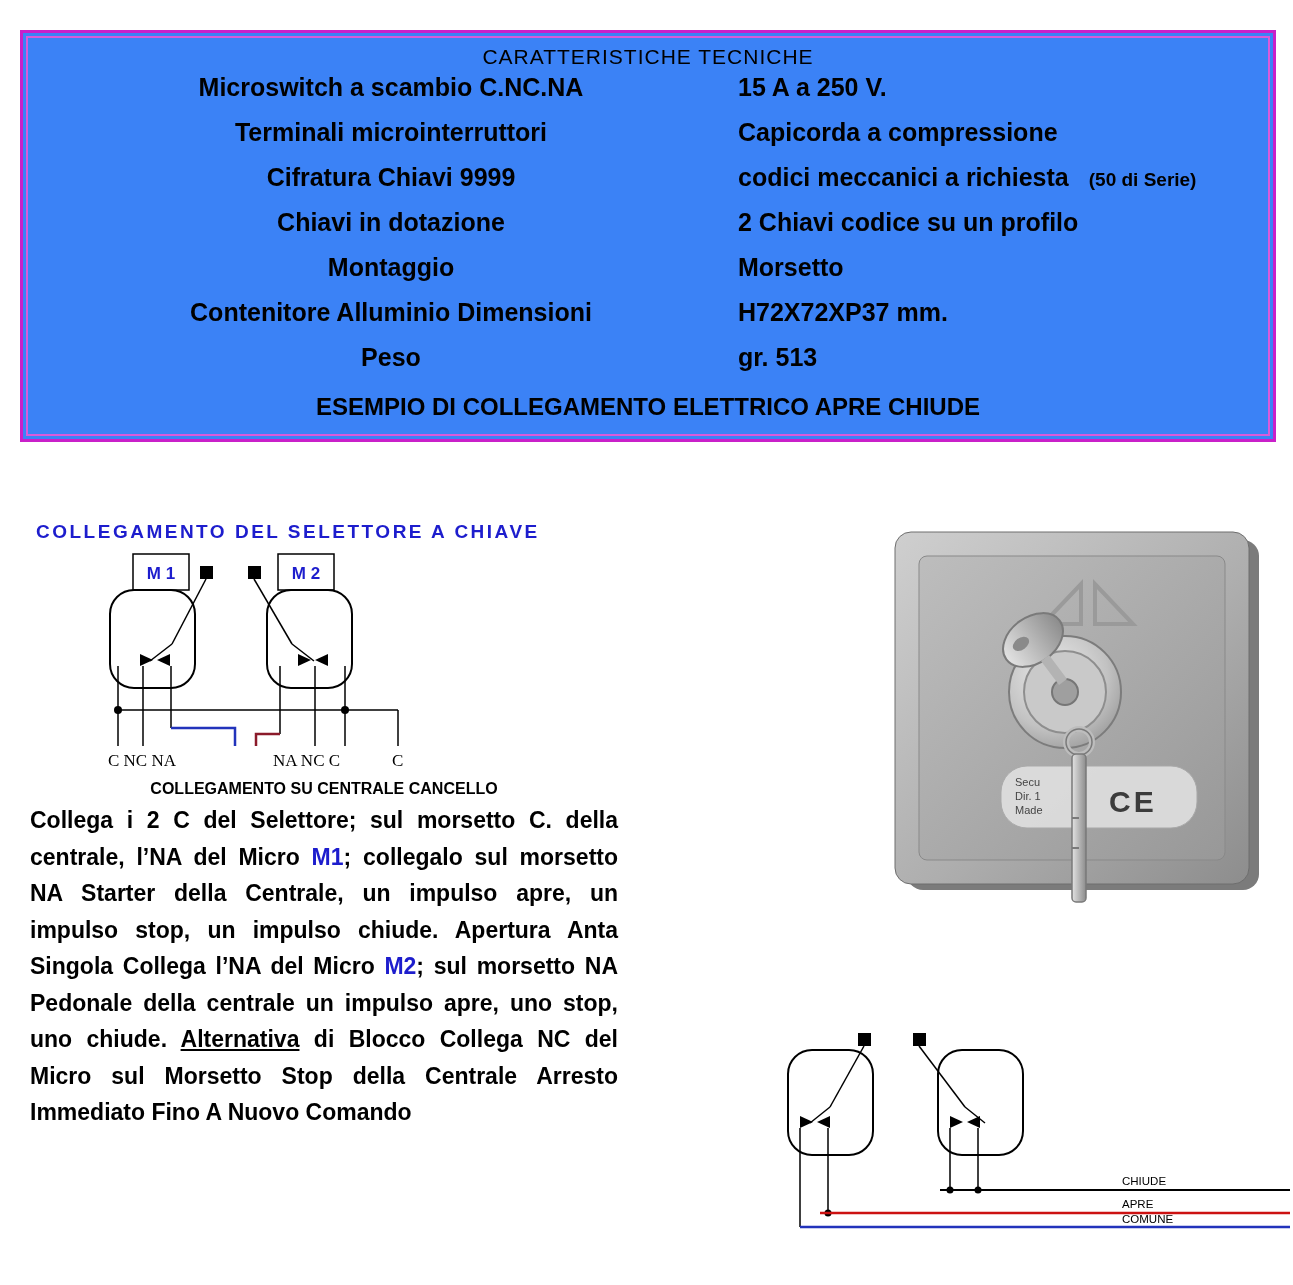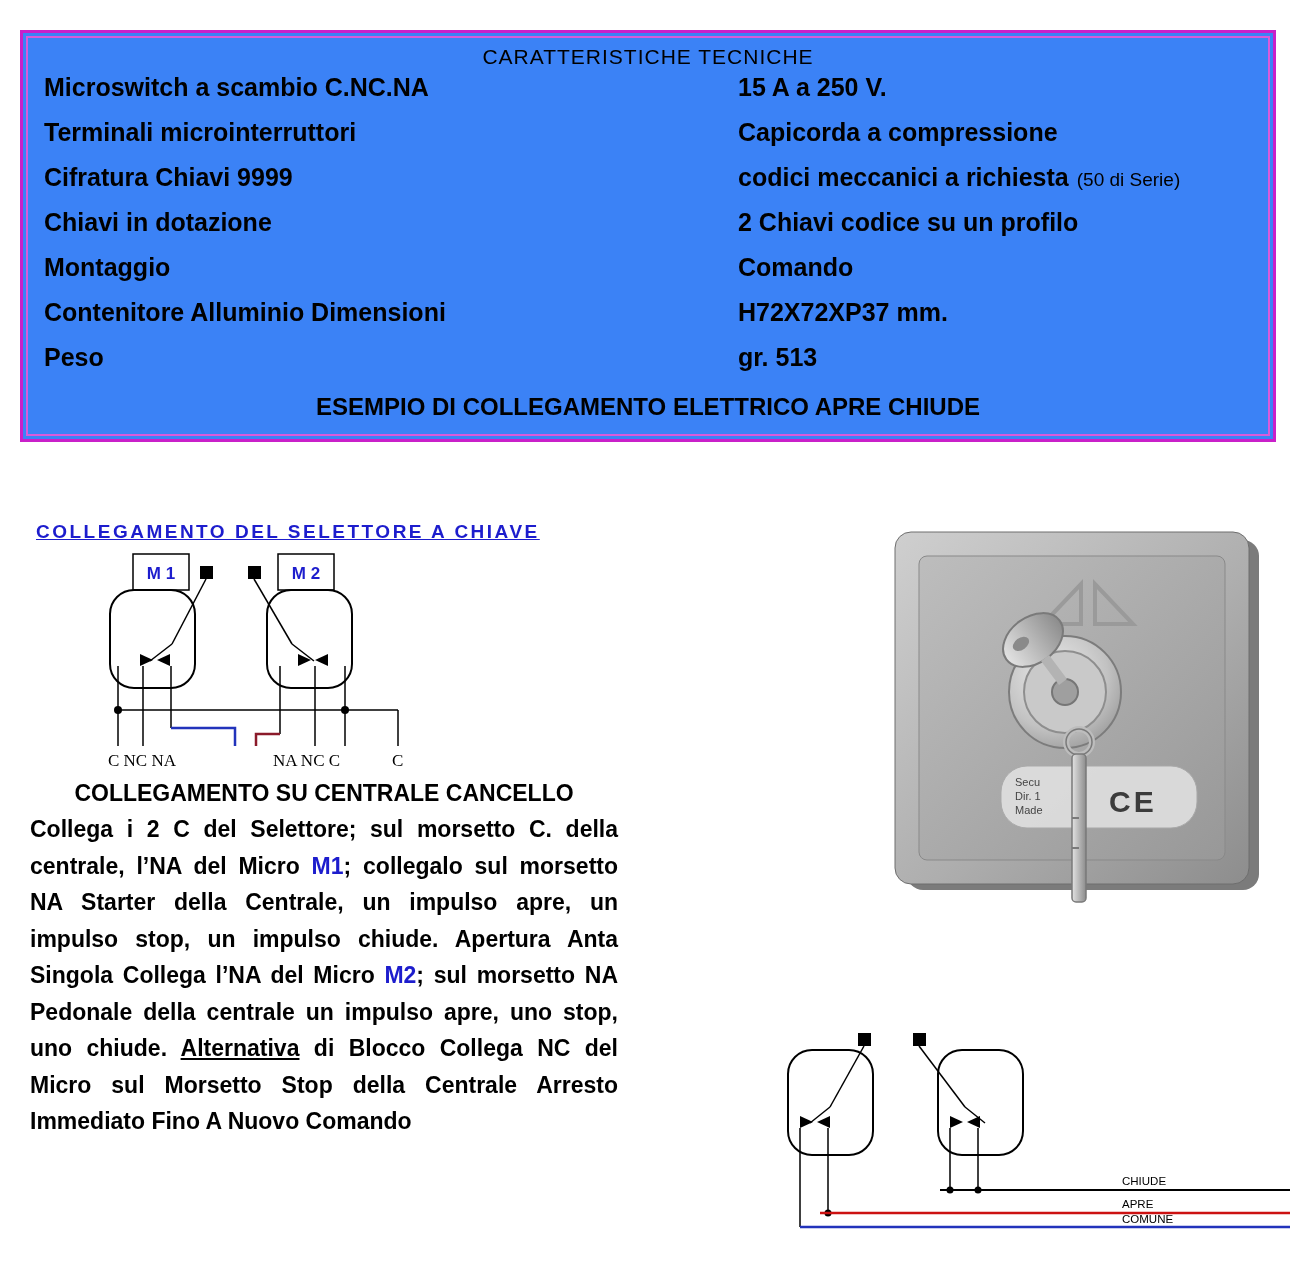--- a/index.html
+++ b/index.html
@@ -17,43 +17,42 @@
   }
   .spec-box-inner {
     width:100%; height:100%;
     border:2px solid #da5ada; padding:4px 10px 0 10px;
   }
   .spec-title {
     text-align:center; font-size:21px; font-weight:400; letter-spacing:1px;
     margin-top:3px;
   }
   .spec-rows { margin-top:4px; }
-  .spec-row { display:flex; align-items:baseline; height:45px; }
+  .spec-row { display:flex; align-items:baseline; height:45px;text-align:center; }
   .spec-label {
     flex:0 0 700px; font-weight:bold; font-size:25px; padding-left:6px;
   }
   .spec-value { font-weight:bold; font-size:25px; white-space:nowrap; }
-  .spec-note { font-weight:normal; font-size:19px; margin-left:8px; }
+  .spec-note { font-weight:bold; font-size:19px; margin-left:20px; }
   .spec-footer {
     text-align:center; font-weight:bold; font-size:24px; margin-top:5px;
   }
 
   
   .diag1-title {
     position:absolute; left:36px; top:521px; width:560px;
     color:#1d1dcd; font-weight:bold; font-size:19px; letter-spacing:2.5px;
     white-space:nowrap;
-    text-decoration:underline;
   }
   .diag1-svg { position:absolute; left:30px; top:548px; }
 
   
   .instructions { position:absolute; left:30px; top:780px; width:588px; }
   .instr-title {
-    text-align:center; font-weight:bold; font-size:23px; margin-bottom:4px;
+    text-align:center; font-weight:bold; font-size:16px; margin-bottom:4px;
     white-space:nowrap;
   }
   .instr-text {
     text-align:justify; font-weight:bold; font-size:23px; line-height:36.5px;
   }
   .instr-text .blue { color:#1d1dcd;margin-top:23px; }
   .instr-text .underline { text-decoration:underline; }
 
   
   .photo-svg { position:absolute; left:893px; top:528px; }
@@ -90,21 +89,21 @@
         <div class="spec-row">
           <span class="spec-label">Cifratura Chiavi 9999</span>
           <span class="spec-value"><span>codici meccanici a richiesta</span><span class="spec-note">(50 di Serie)</span></span>
         </div>
         <div class="spec-row">
           <span class="spec-label">Chiavi in dotazione</span>
           <span class="spec-value"><span>2 Chiavi codice su un profilo</span><span class="spec-note"></span></span>
         </div>
         <div class="spec-row">
           <span class="spec-label">Montaggio</span>
-          <span class="spec-value"><span>Comando</span><span class="spec-note"></span></span>
+          <span class="spec-value"><span>Morsetto</span><span class="spec-note"></span></span>
         </div>
         <div class="spec-row">
           <span class="spec-label">Contenitore Alluminio Dimensioni</span>
           <span class="spec-value"><span>H72X72XP37 mm.</span><span class="spec-note"></span></span>
         </div>
         <div class="spec-row">
           <span class="spec-label">Peso</span>
           <span class="spec-value"><span>gr. 513</span><span class="spec-note"></span></span>
         </div>
       </div>

